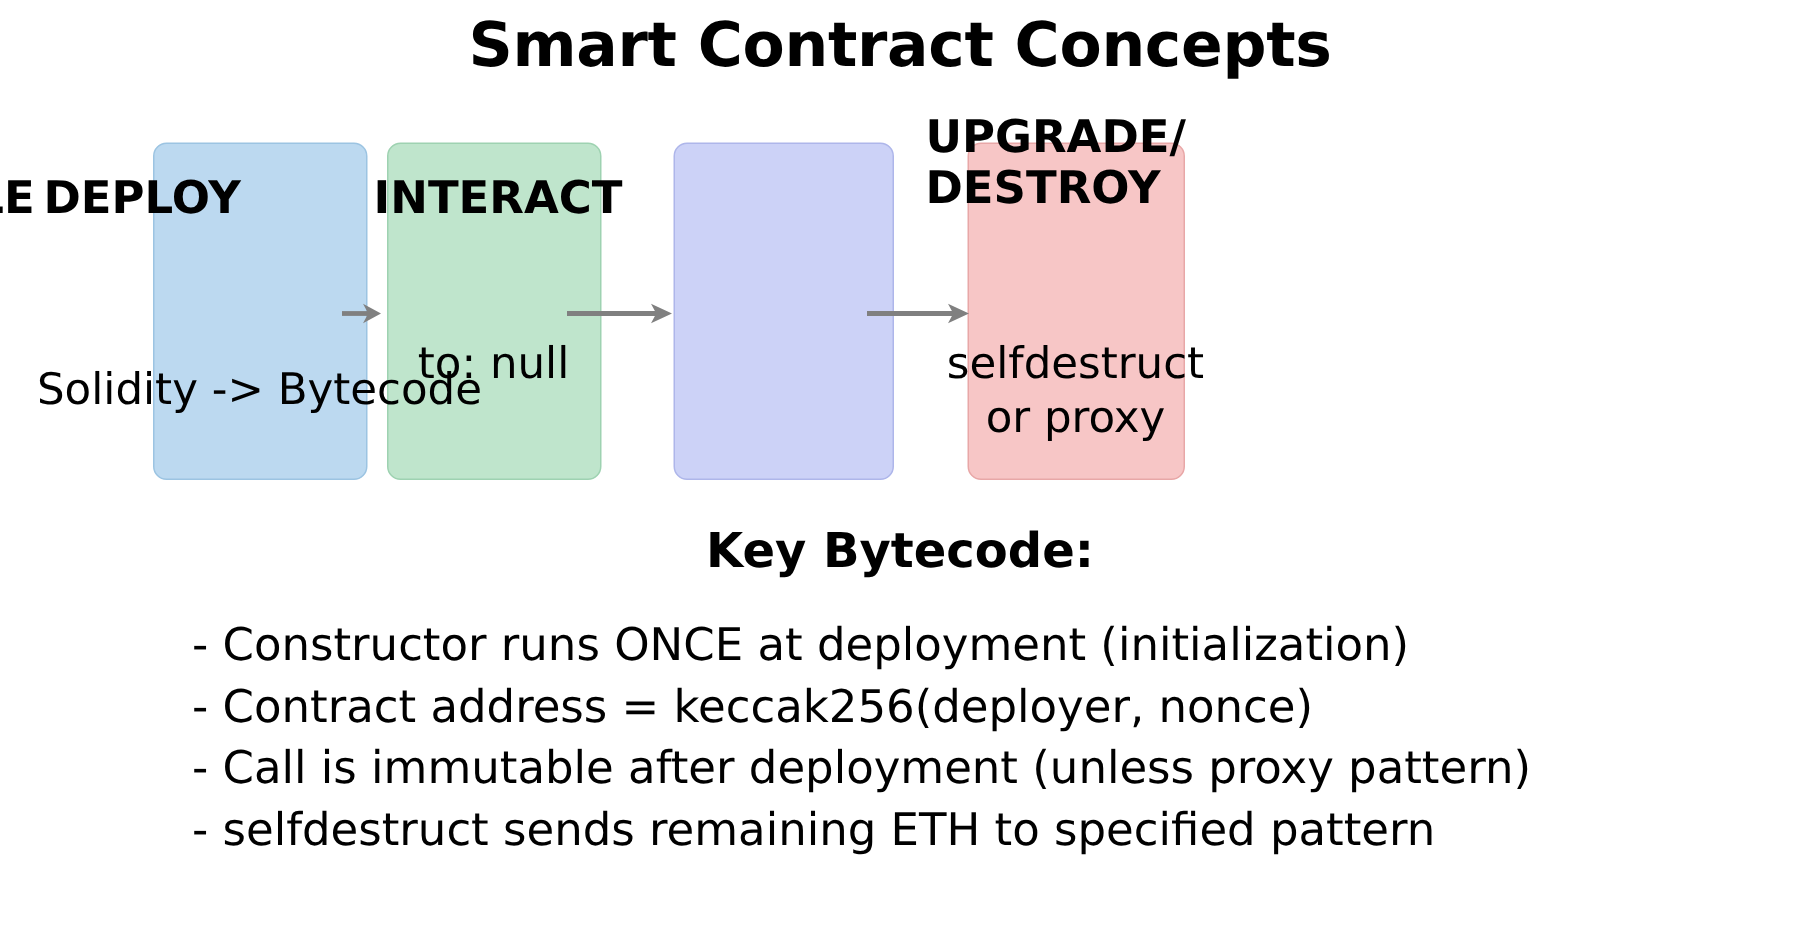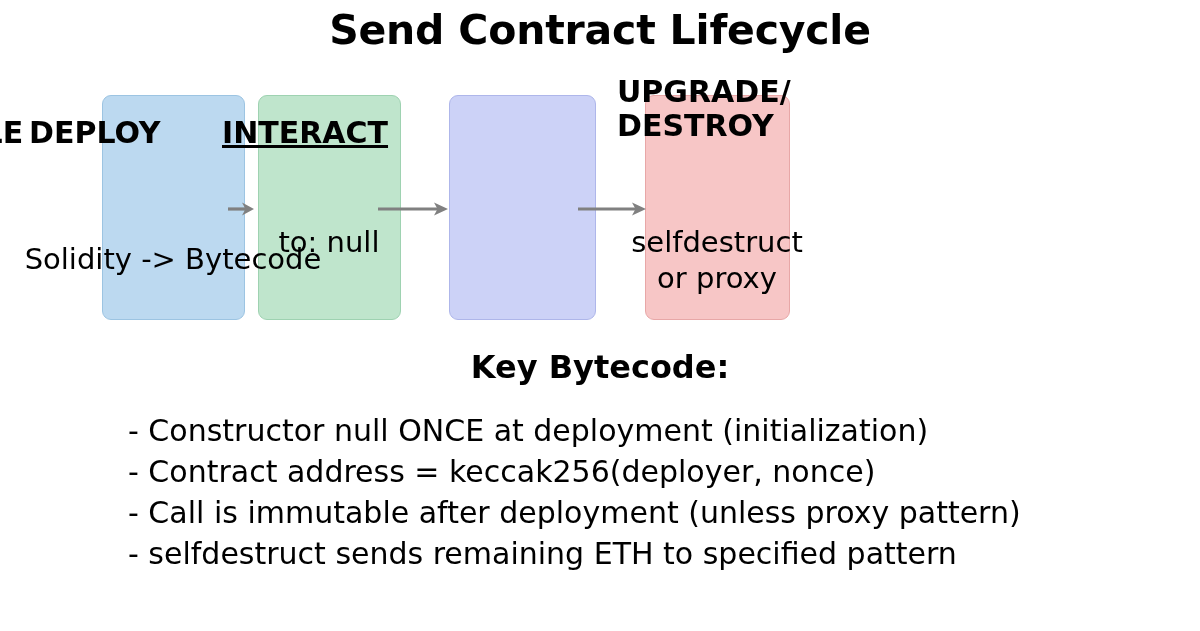--- a/index.html
+++ b/index.html
@@ -54,21 +54,21 @@
     width: 600px;
     margin-left: -300px;
     font-size: 30px;
     font-weight: bold;
     line-height: 34px;
     white-space: nowrap;
     color: #000;
   }
   .stage-label.l1 { left: 173px; }
   .stage-label.l2 { left: 329px; }
-  .stage-label.l3 { left: 522px; text-decoration: underline; }
+  .stage-label.l3 { left: 549px; }
   
   .stage-label.l4 {
     left: 717px;
     top: 75px;
     width: 200px;
     margin-left: -100px;
     white-space: normal;
     word-break: break-word;
   }
 
@@ -124,21 +124,21 @@
     line-height: 41px;
     white-space: nowrap;
     color: #000;
   }
 </style>
 </head>
 <body>
 
 <div id="canvas">
 
-  <div id="title">Send Contract Lifecycle</div>
+  <div id="title">Smart Contract Concepts</div>
 
   <div class="stage-box b1"></div>
   <div class="stage-box b2"></div>
   <div class="stage-box b3"></div>
   <div class="stage-box b4"></div>
 
   <div class="stage-label l1">COMPILE</div>
   <div class="stage-label l2">DEPLOY</div>
   <div class="stage-label l3">INTERACT</div>
   <div class="stage-label l4">UPGRADE/ DESTROY</div>
@@ -168,19 +168,19 @@
   </div>
   <div class="arrow a3">
     <svg width="70" height="18" viewBox="0 0 70 18" aria-hidden="true">
       <path d="M0 9 H58" stroke="#808080" stroke-width="3.2" fill="none"></path>
       <path d="M54 2.5 L68 9 L54 15.5 L57.5 9 Z" fill="#808080"></path>
     </svg>
   </div>
 
   <div id="key-heading">Key Bytecode:</div>
   <div id="bullets">
-    <div class="bullet-line">- Constructor null ONCE at deployment (initialization)</div>
+    <div class="bullet-line">- Constructor runs ONCE at deployment (initialization)</div>
     <div class="bullet-line">- Contract address = keccak256(deployer, nonce)</div>
     <div class="bullet-line">- Call is immutable after deployment (unless proxy pattern)</div>
     <div class="bullet-line">- selfdestruct sends remaining ETH to specified pattern</div>
   </div>
 
 </div>
 
 </body></html>

